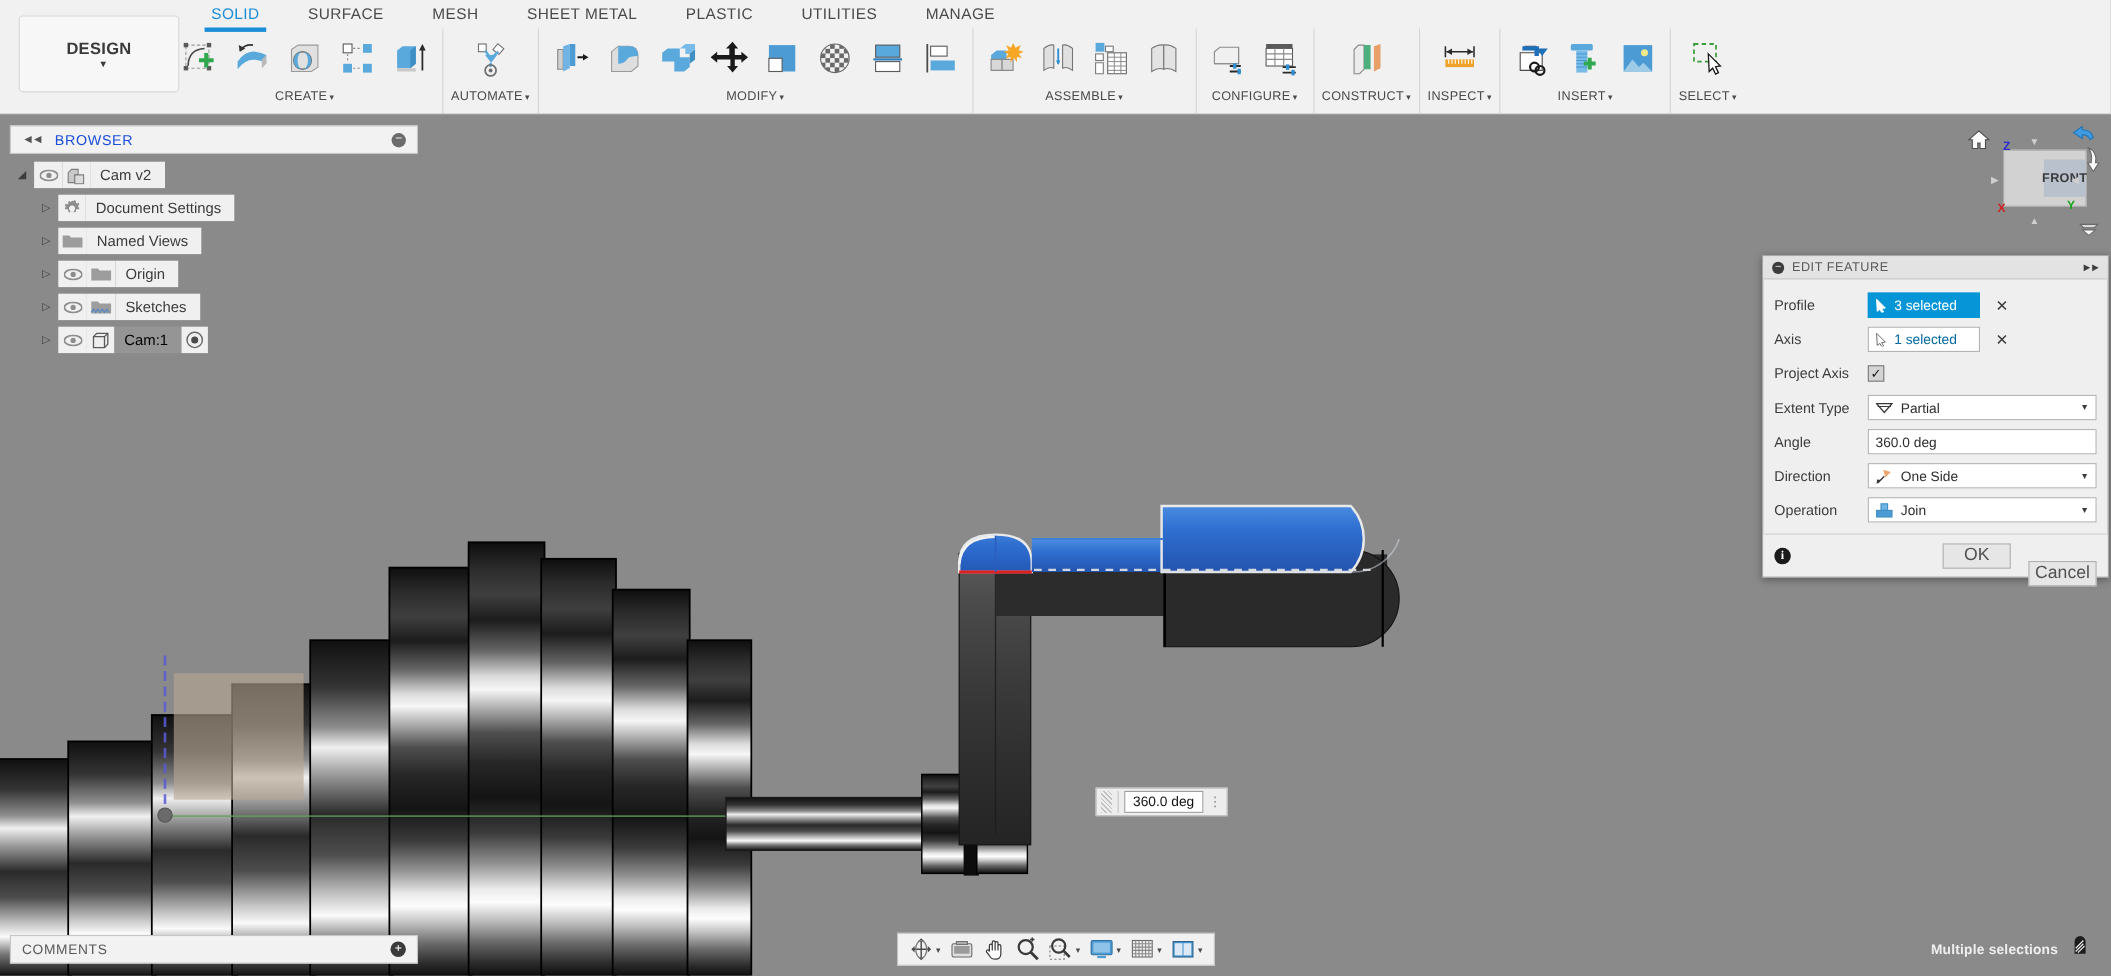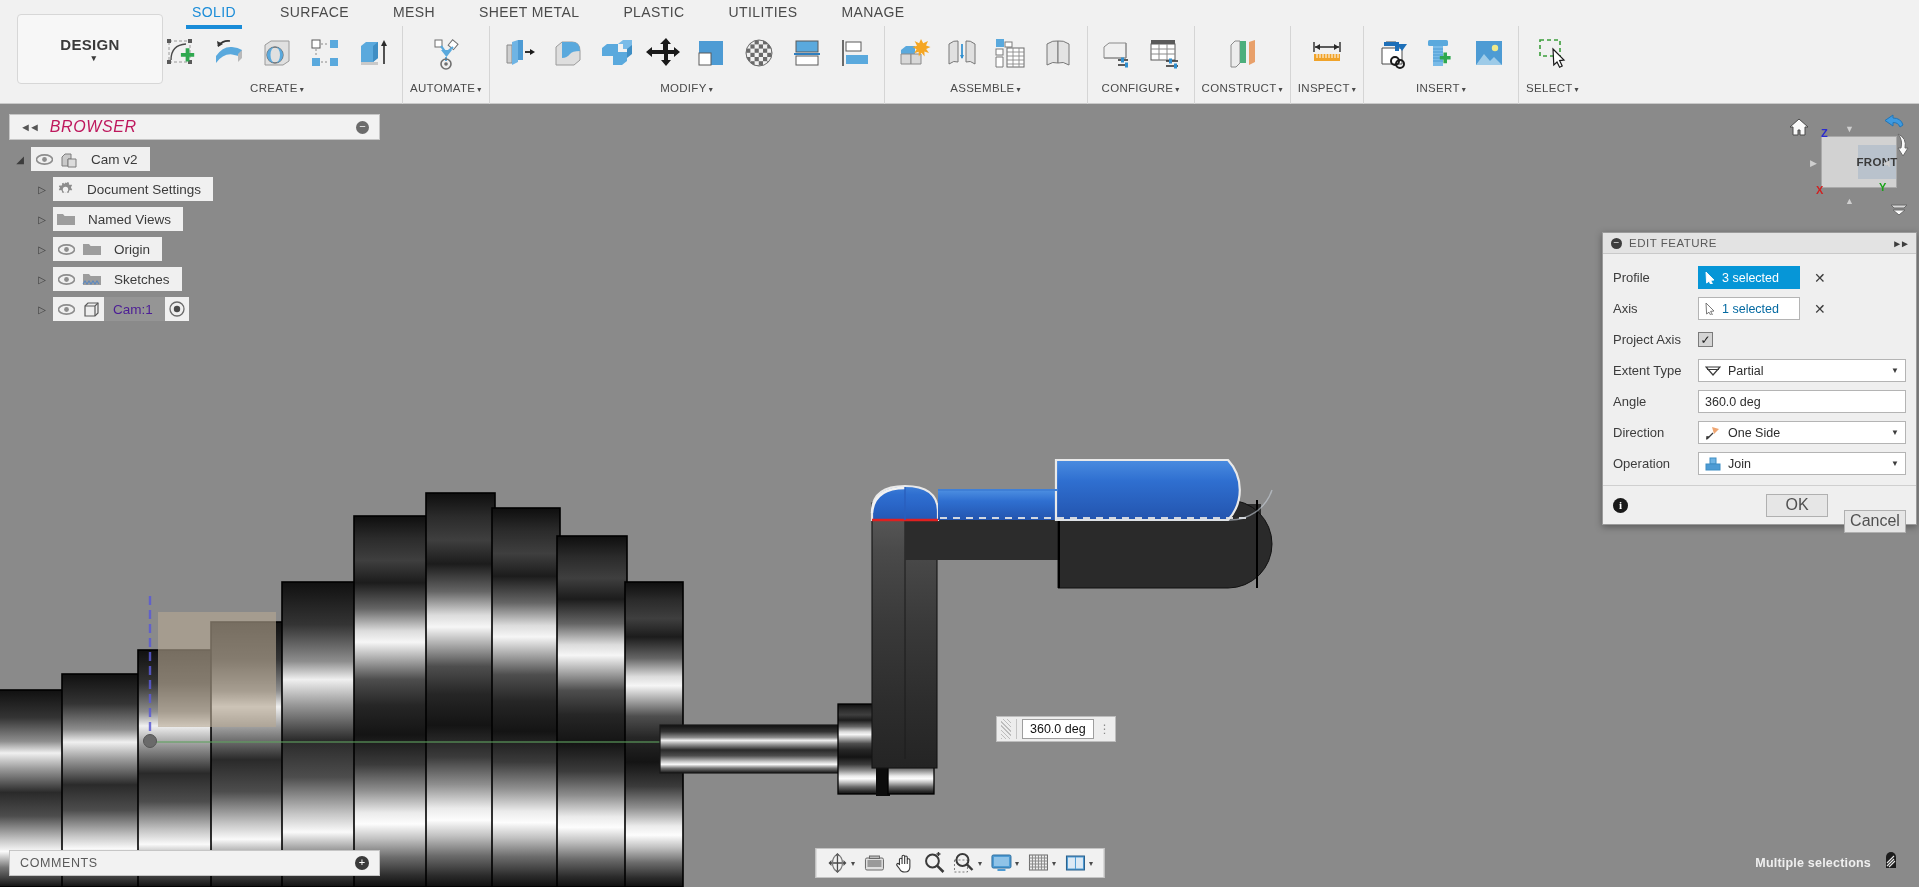--- a/index.html
+++ b/index.html
@@ -70,36 +70,36 @@
 
   .browser-panel {
     position: absolute; left: 9px; top: 10px; width: 371px;
     background: transparent;
   }
   .bp-header {
     height: 26px; background: #f2f2f2; border: 1px solid #c6c6c6;
     display: flex; align-items: center; padding: 0 10px; gap: 12px;
   }
   .bp-header .collapse { font-size: 11px; color: #555; cursor: pointer; letter-spacing:-2px;}
-  .bp-title { font-size: 16px; color: #be185d; letter-spacing: .6px; font-style: italic; }
+  .bp-title { font-size: 13px; color: #1d4ed8; letter-spacing: .6px; }
   .bp-minus {
     margin-left: auto; width: 13px; height: 13px; border-radius: 50%;
     background: #6b6b6b; color: #f2f2f2; font-size: 11px; line-height: 11px;
     text-align: center; cursor: pointer;
   }
   .tree { margin-top: 6px; }
   .trow { display: flex; align-items: center; height: 26px; margin-bottom: 4px; }
   .tw { width: 22px; text-align: center; font-size: 10px; color: #3c3c3c; cursor: pointer; }
   .chipgroup { display: flex; align-items: flex-end; }
   .chip {
     background: rgba(248,248,248,.93); height: 24px; display: flex; align-items: center;
     justify-content: center; padding: 0 3px;
   }
   .chip.lbl { padding: 0 12px 0 9px; font-size: 13.5px; color: #3b3b3b; }
-  .chip.sel { background: rgba(150,150,150,.92); color: #4c1d95; }
+  .chip.sel { background: rgba(150,150,150,.92); color: #000000; }
   .eye { width: 26px; }
   .tree .ind1 { margin-left: 0px; }
   .tree .ind2 { margin-left: 22px; }
 
   .comments-bar {
     position: absolute; left: 9px; bottom: 11px; width: 371px; height: 26px;
     background: #f2f2f2; border: 1px solid #c6c6c6;
     display: flex; align-items: center; padding: 0 10px;
   }
   .comments-bar .ctext { font-size: 12.5px; color: #5a5a5a; letter-spacing:.6px; }

